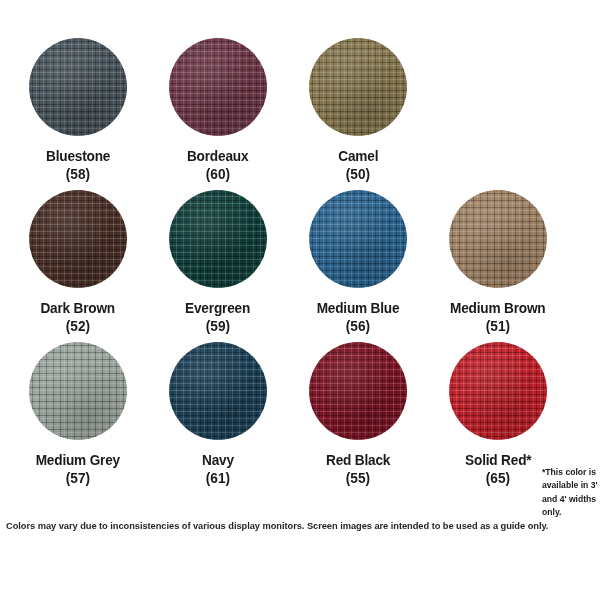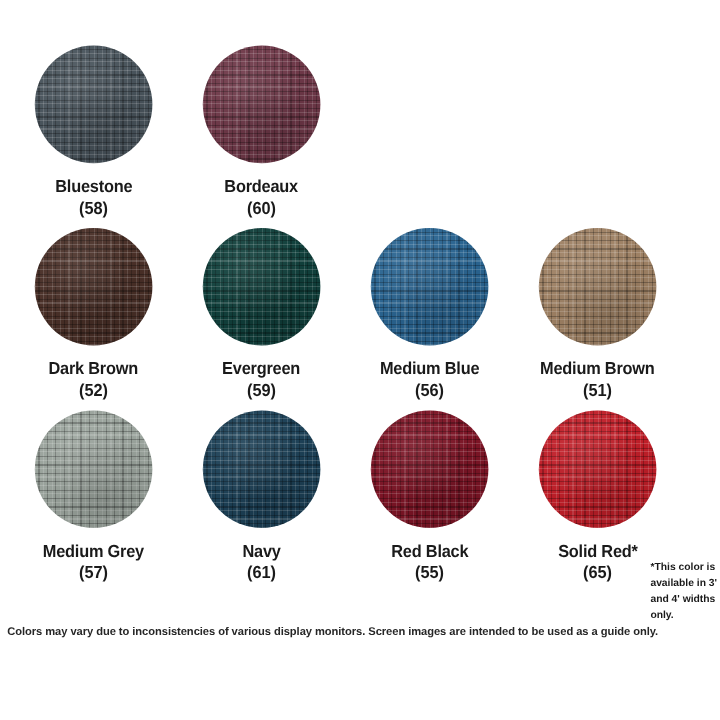--- a/index.html
+++ b/index.html
@@ -160,20 +160,25 @@
       <div class="cell">
         <div class="swatch" style="background-color: rgb(73, 84, 92);"></div>
         <div class="label">Bluestone</div>
         <div class="code">(58)</div>
       </div>
       <div class="cell">
         <div class="swatch" style="background-color: rgb(110, 56, 72);"></div>
         <div class="label">Bordeaux</div>
         <div class="code">(60)</div>
       </div>
+      <div class="cell">
+        <div class="swatch" style="background-color: rgb(133, 118, 78);"></div>
+        <div class="label">Camel</div>
+        <div class="code">(50)</div>
+      </div>
     </div>
 
     <div class="row">
       <div class="cell">
         <div class="swatch" style="background-color: rgb(74, 48, 40);"></div>
         <div class="label">Dark Brown</div>
         <div class="code">(52)</div>
       </div>
       <div class="cell">
         <div class="swatch" style="background-color: rgb(17, 64, 60);"></div>

